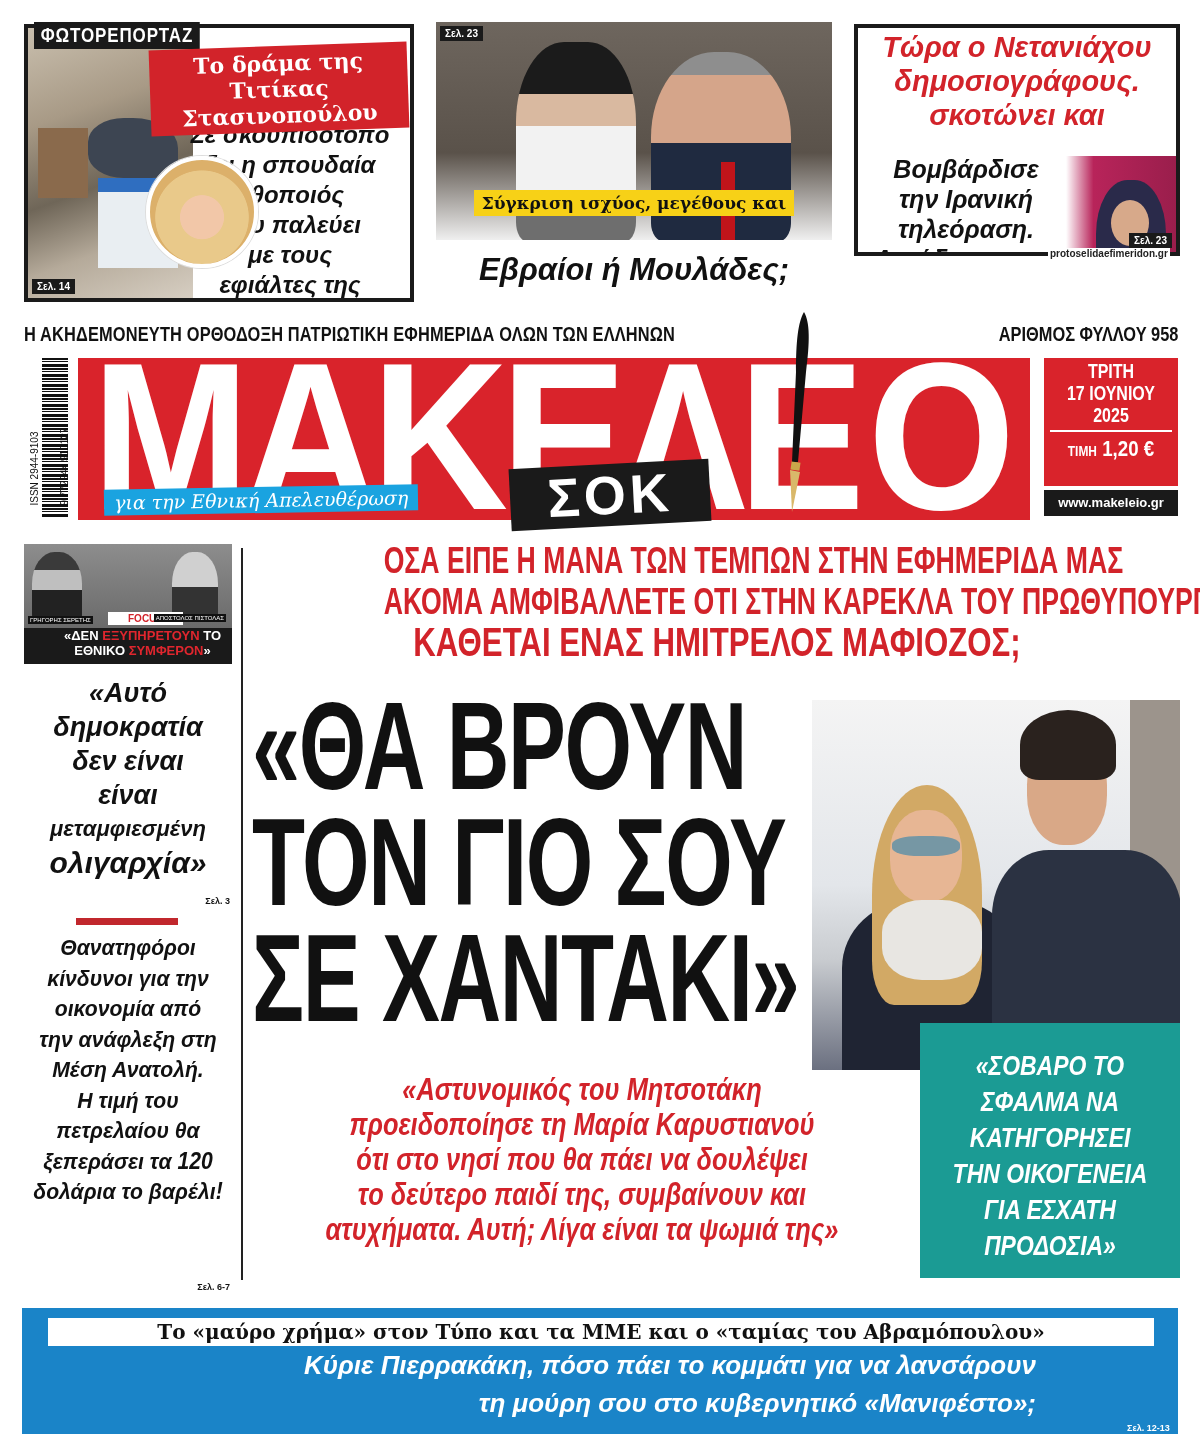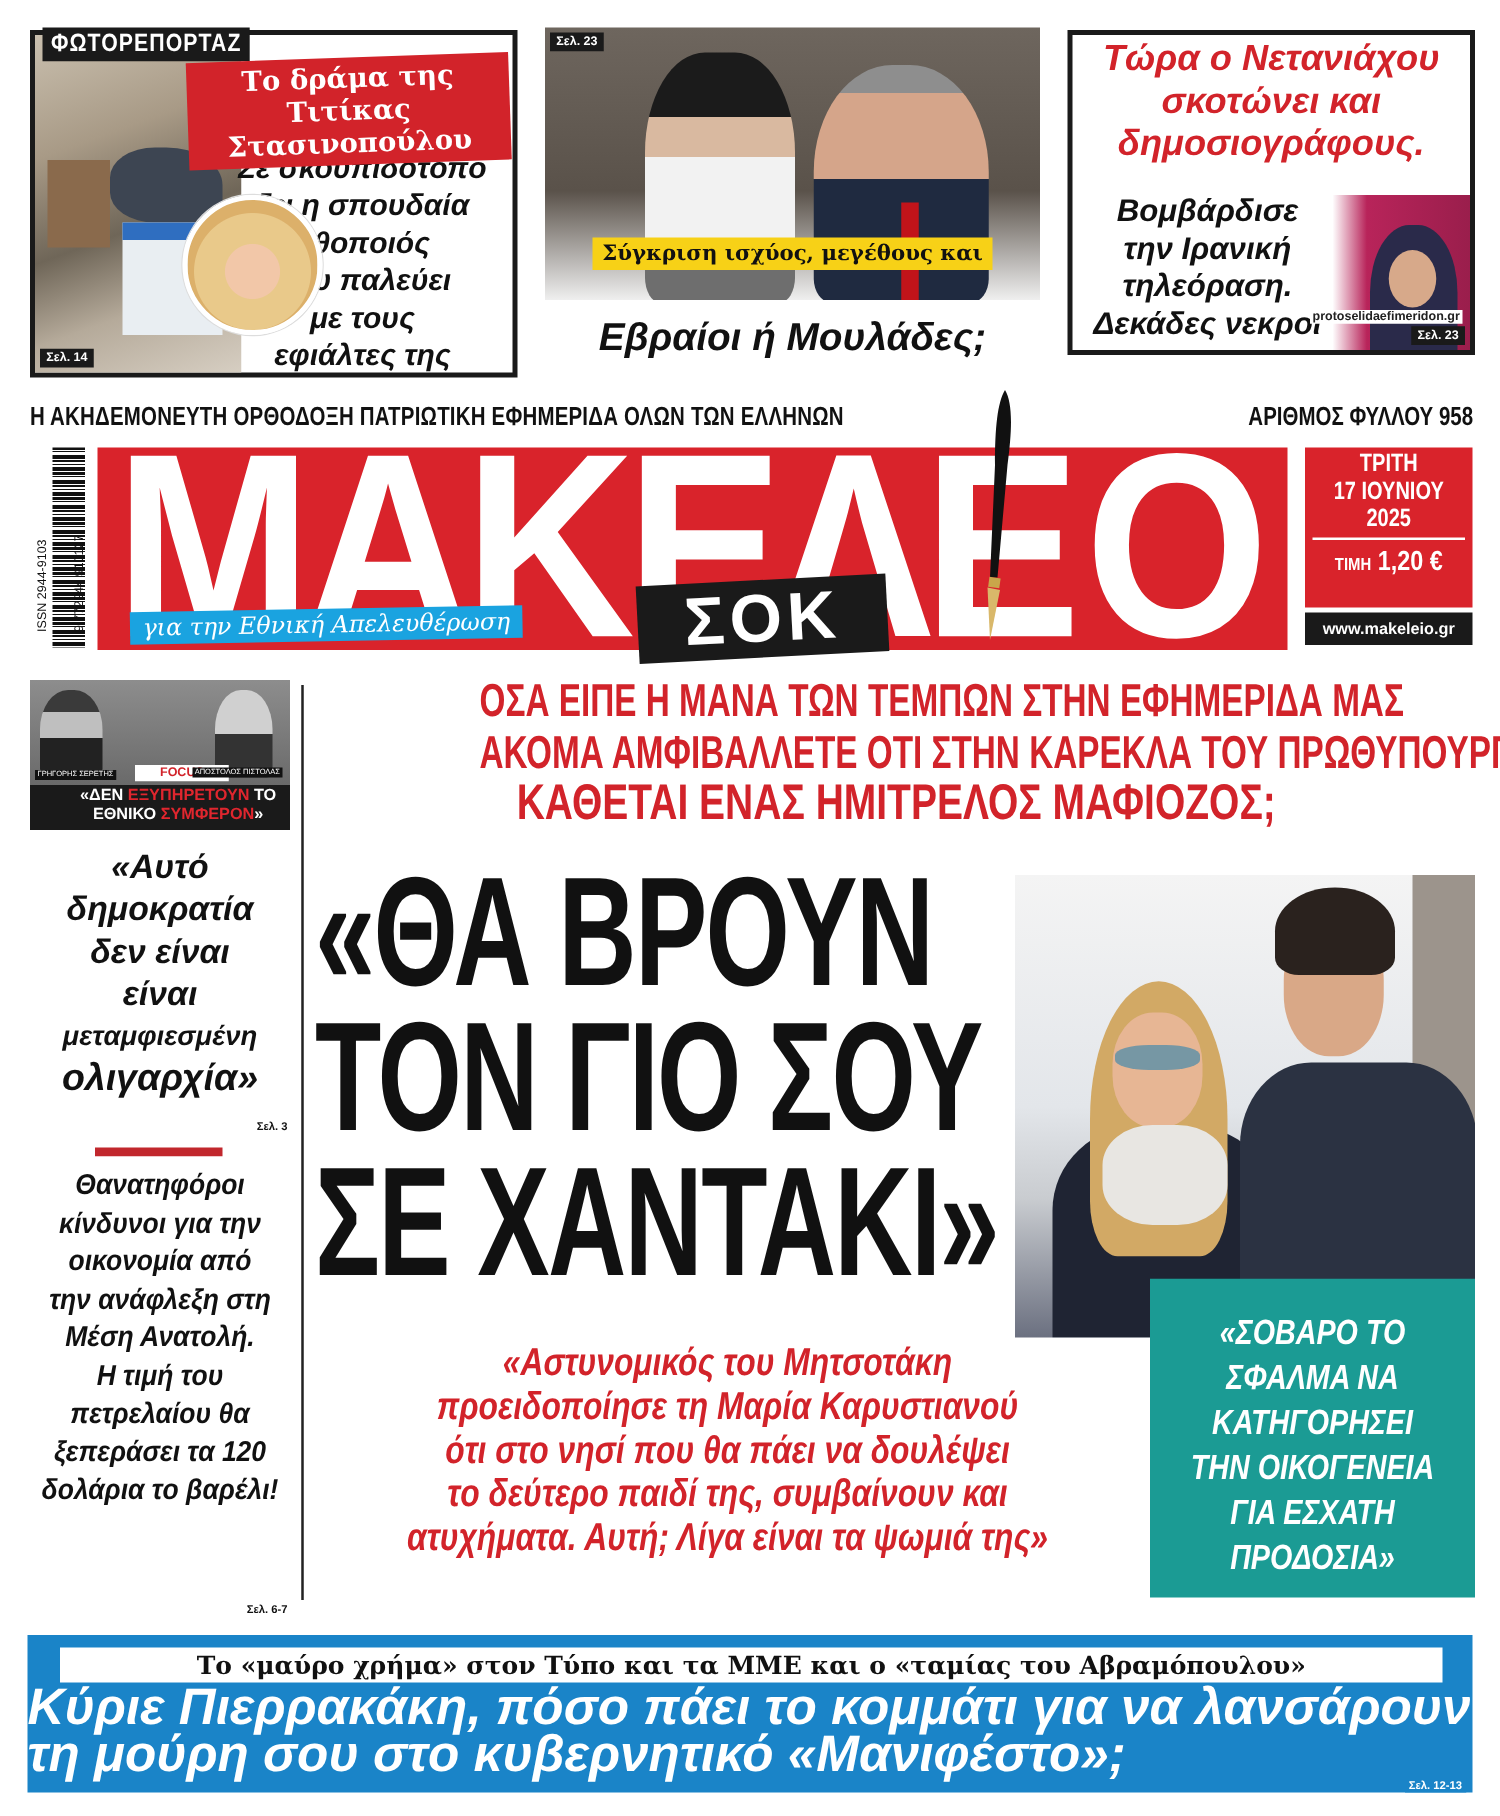--- a/index.html
+++ b/index.html
@@ -25,21 +25,21 @@
     background: linear-gradient(180deg, #6e665e 0%, #5a524a 60%, #efefef 100%); }
   .box2 .man1 { position:absolute; left:80px; top:20px; width:120px; height:200px; border-radius: 40% 40% 10% 10%;
     background: linear-gradient(180deg, #1b1b1b 0 26%, #d9b9a0 26% 42%, #f2f2f2 42% 75%, #6e6e6e 75% 100%); }
   .box2 .man2 { position:absolute; left:215px; top:30px; width:140px; height:190px; border-radius: 45% 45% 10% 10%;
     background: linear-gradient(180deg, #8e8e8e 0 12%, #d5a58a 12% 48%, #1f2a40 48% 100%); }
   .box2 .tie { position:absolute; left:285px; top:140px; width:14px; height:80px; background:#c1141a; }
   .yellow-caption { left: 436px; top: 190px; width: 396px; text-align:center; }
   .yellow-caption span { display:inline-block; background:#f7d117; color:#111; font-family:"DejaVu Serif", serif; font-weight:700; font-size:17px; line-height:22px; padding:2px 8px; }
   .box2-headline { left: 436px; top: 252px; width: 396px; text-align:center; font-weight:900; font-style:italic; font-size:31px; color:#111; }
 
-  .box3 { left: 854px; top: 24px; width: 326px; height: 260px; border: 4px solid #1a1a1a; background:#fff; overflow:hidden; }
+  .box3 { left: 854px; top: 24px; width: 326px; height: 232px; border: 4px solid #1a1a1a; background:#fff; overflow:hidden; }
   .box3 .tv { right:0; top:128px; width:110px; height:144px; background: linear-gradient(90deg, #fff 0%, #b8245a 25%, #9a1e4c 100%); }
   .box3 .tv .hijab { position:absolute; left:30px; top:24px; width:70px; height:120px; border-radius:45% 45% 5% 5%; background:#2a2a4a; }
   .box3 .tv .face { position:absolute; left:45px; top:44px; width:38px; height:46px; border-radius:50%; background:#d7a98a; }
   .box3 .red-head { left: 0; top: 2px; width: 318px; text-align:center; font-weight:900; font-style:italic; font-size:29px; line-height:34px; color:#d2232a; }
   .box3 .black-text { left: 8px; top: 126px; width: 200px; text-align:center; font-weight:900; font-style:italic; font-size:25px; line-height:30px; color:#111; }
   .watermark { left: 1048px; top: 248px; font-size:10px; font-weight:700; color:#222; background:#fff; padding:0 2px; }
 
   
   .tagline { left: 24px; top: 322px; font-weight:900; font-size:21px; color:#111; letter-spacing:0.2px; transform: scaleX(0.78); transform-origin:left; white-space:nowrap; }
   .issue { right: 22px; top: 322px; font-weight:900; font-size:21px; color:#111; transform: scaleX(0.78); transform-origin:right; white-space:nowrap; }
@@ -98,21 +98,21 @@
   .photo-ref { left: 1118px; top: 1036px; background:#d2232a; color:#fff; font-size:9px; font-weight:700; padding:2px 4px; }
   .headline { left: 252px; top: 688px; font-weight:900; font-size:124px; line-height:116px; color:#111; white-space:nowrap; letter-spacing:-2px; transform: scaleX(0.70); transform-origin:left top; }
   .red-sub { left: 252px; top: 1072px; width: 660px; text-align:center; color:#d2232a; font-weight:900; font-style:italic; font-size:31px; line-height:35px; white-space:nowrap; }
   .red-sub div { transform: scaleX(0.82); transform-origin:center; }
   .teal-box { left: 920px; top: 1023px; width: 260px; height: 255px; background:#1b9b94; color:#fff; text-align:center; font-weight:900; font-style:italic; font-size:28px; line-height:36px; padding-top:25px; white-space:nowrap; }
   .teal-box div { transform: scaleX(0.82); transform-origin:center; }
 
   
   .bottom-banner { left: 22px; top: 1308px; width: 1156px; height: 126px; background:#1a84c8; }
   .bottom-kicker { left: 48px; top: 1318px; width: 1106px; height: 28px; background:#fff; color:#111; font-family:"DejaVu Serif", serif; font-weight:700; font-size:20px; line-height:28px; text-align:center; white-space:nowrap; }
-  .bottom-head { left: 22px; top: 1346px; width: 1014px; text-align:left; color:#fff; font-weight:900; font-style:italic; font-size:41px; line-height:38px; white-space:nowrap; }
+  .bottom-head { left: 22px; top: 1346px; width: 1014px; text-align:right; color:#fff; font-weight:900; font-style:italic; font-size:26px; line-height:38px; white-space:nowrap; }
   .bottom-ref { left: 1124px; top: 1422px; background:#1a84c8; color:#fff; font-size:9px; font-weight:700; padding:1px 3px; }
 </style>
 </head>
 <body>
 
 <div class="abs box1">
   <div class="abs photo">
     <div class="drawer"></div>
     <div class="bag"></div>
     <div class="bin"></div>
@@ -145,22 +145,22 @@
 </div>
 <div class="abs box2-headline">Εβραίοι ή Μουλάδες;</div>
 
 <div class="abs box3">
   <div class="abs tv">
     <div class="hijab"></div>
     <div class="face"></div>
   </div>
   <div class="abs red-head">
     <div>Τώρα ο Νετανιάχου</div>
+    <div>δημοσιογράφους.</div>
     <div>σκοτώνει και</div>
-    <div>δημοσιογράφους.</div>
   </div>
   <div class="abs black-text">
     <div>Βομβάρδισε</div>
     <div>την Ιρανική</div>
     <div>τηλεόραση.</div>
     <div>Δεκάδες νεκροί</div>
   </div>
   <div class="abs page-ref" style="right:4px; bottom:4px;">Σελ. 23</div>
 </div>
 <div class="abs watermark">protoselidaefimeridon.gr</div>

